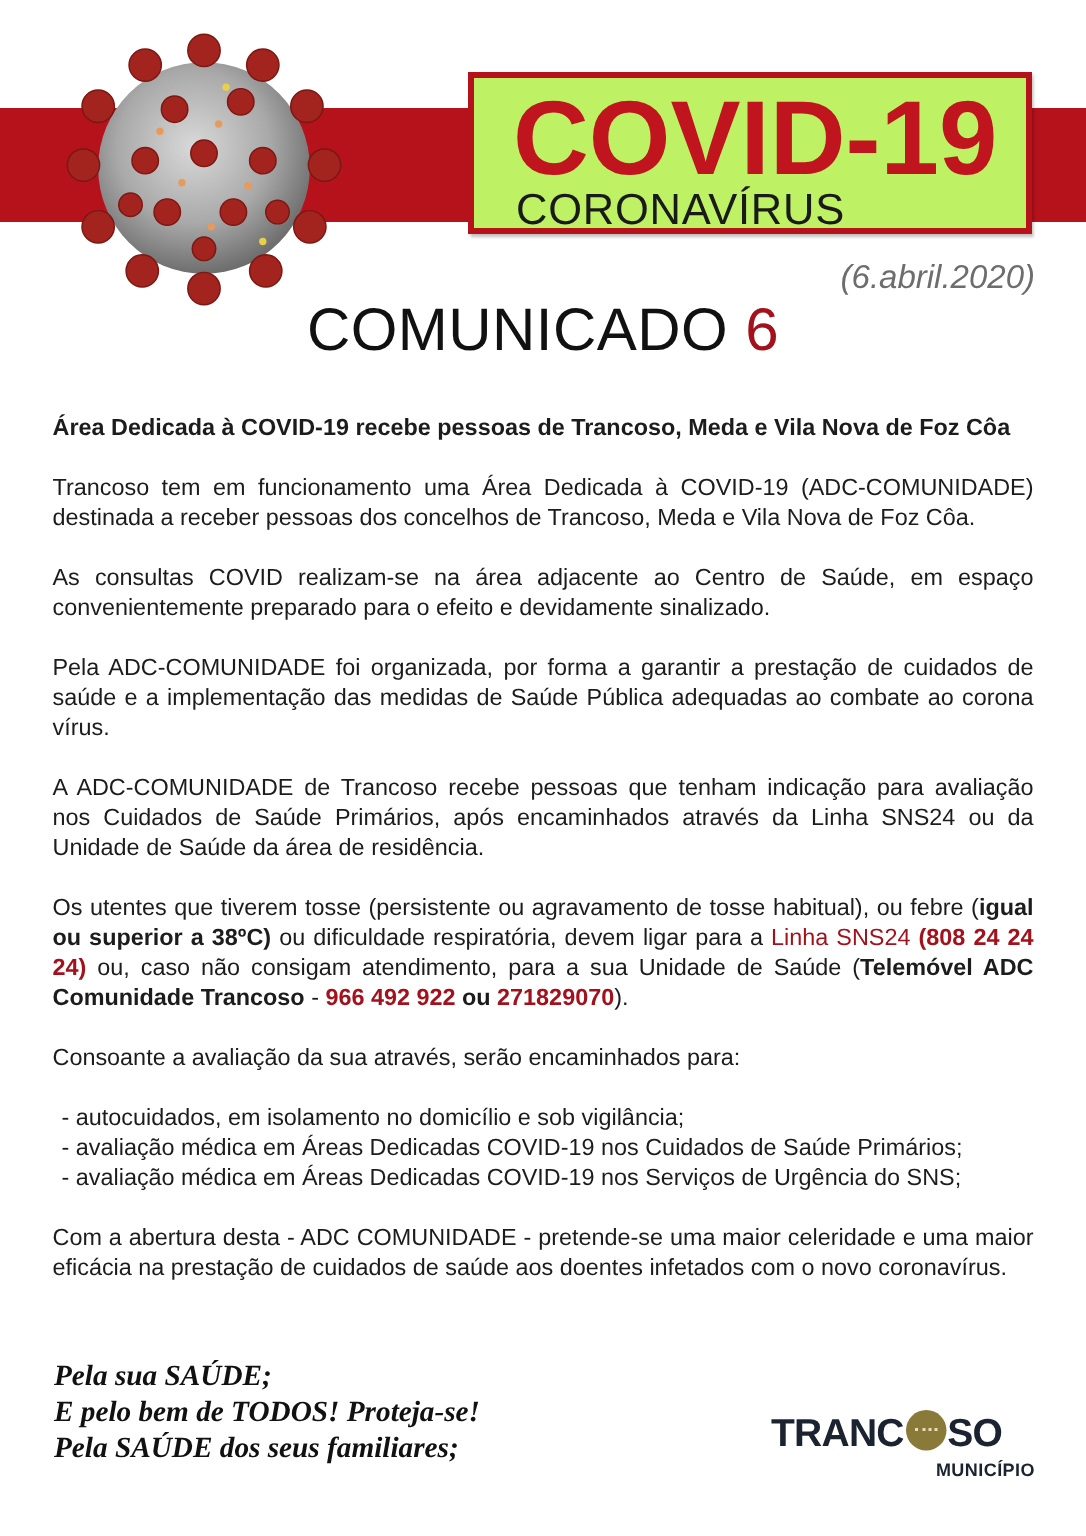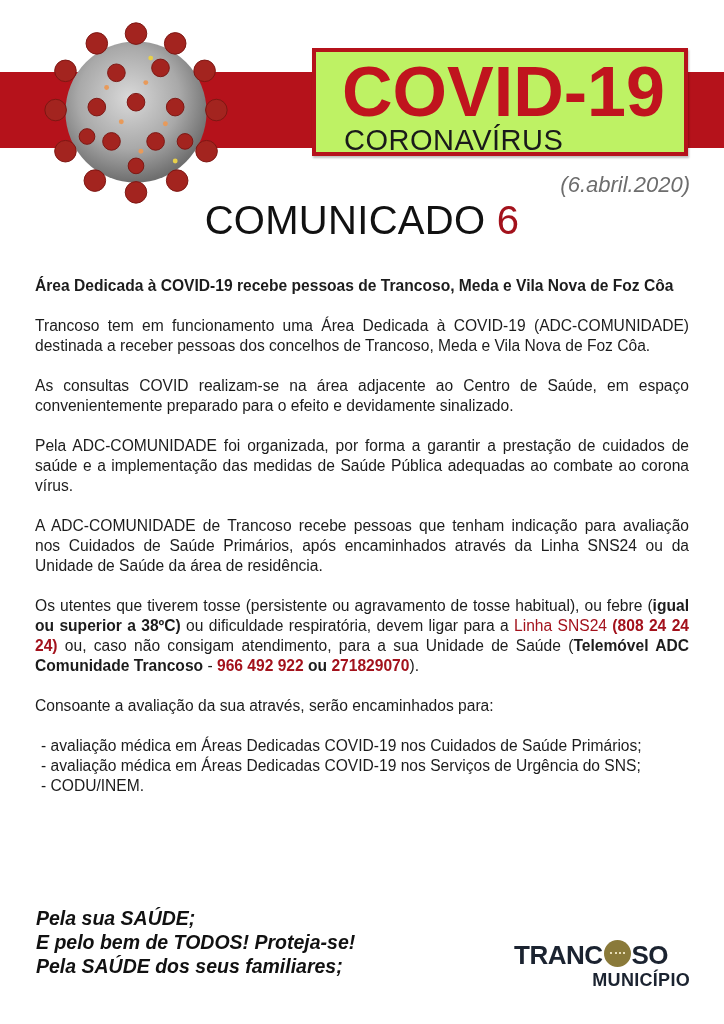--- a/index.html
+++ b/index.html
@@ -42,37 +42,37 @@
     .red { color: #a3121c; }
     .red-bold { color: #a3121c; font-weight: bold; }
     .b { font-weight: bold; }
     .bullets { list-style: none; margin: 0 0 20px 6px; }
     .bullets li { text-align: left; }
     .no-justify { text-align: left; }
 
     
     .slogan {
       position: absolute; left: 36px; top: 906px; font-size: 19.5px; line-height: 24px;
-      font-weight: bold; font-style: italic; color: #111;
+      font-weight: bold; font-style: italic; color: #111; font-family: Liberation Serif, serif;
     }
     .logo { position: absolute; left: 514px; top: 938px; width: 180px; height: 56px; }
     .logo-main {
       position: absolute; left: 0; top: 0; font-size: 26px; font-weight: bold; color: #1b2330;
       letter-spacing: -0.5px; line-height: 34px; white-space: nowrap;
     }
     .logo-o {
       display: inline-block; width: 27px; height: 27px; border-radius: 50%; background: #8a7a3a;
       vertical-align: -3px; margin: 0 1px; position: relative;
     }
     .logo-o::after {
       content: ""; position: absolute; left: 6px; top: 12px; width: 15px; height: 3px;
       border-top: 2px dotted #e8dfb8;
     }
     .logo-sub {
-      position: absolute; right: 4px; top: 31px; font-size: 18px; font-weight: bold; color: #1b2330;
+      position: absolute; right: 4px; top: 31px; font-size: 12px; font-weight: bold; color: #1b2330;
       letter-spacing: 0.3px; line-height: 22px; margin-left: 29px;
     }
   </style>
 </head>
 <body>
 
 <div class="red-band"></div>
 
 <svg class="virus" viewBox="0 0 200 200">
   <defs>
@@ -134,24 +134,25 @@
 
 <div class="content">
   <p class="subtitle">Área Dedicada à COVID-19 recebe pessoas de Trancoso, Meda e Vila Nova de Foz Côa</p>
   <p>Trancoso tem em funcionamento uma Área Dedicada à COVID-19 (ADC-COMUNIDADE) destinada a receber pessoas dos concelhos de Trancoso, Meda e Vila Nova de Foz Côa.</p>
   <p>As consultas COVID realizam-se na área adjacente ao Centro de Saúde, em espaço convenientemente preparado para o efeito e devidamente sinalizado.</p>
   <p>Pela ADC-COMUNIDADE foi organizada, por forma a garantir a prestação de cuidados de saúde e a implementação das medidas de Saúde Pública adequadas ao combate ao corona vírus.</p>
   <p>A ADC-COMUNIDADE de Trancoso recebe pessoas que tenham indicação para avaliação nos Cuidados de Saúde Primários, após encaminhados através da Linha SNS24 ou da Unidade de Saúde da área de residência.</p>
   <p><span>Os utentes que tiverem tosse (persistente ou agravamento de tosse habitual), ou febre (</span><span class="b">igual ou superior a 38ºC)</span><span> ou dificuldade respiratória, devem ligar para a </span><span class="red">Linha SNS24</span><span> </span><span class="red-bold">(808 24 24 24)</span><span> ou, caso não consigam atendimento, para a sua Unidade de Saúde (</span><span class="b">Telemóvel ADC Comunidade Trancoso</span><span> - </span><span class="red-bold">966 492 922</span><span class="b"> ou </span><span class="red-bold">271829070</span><span>).</span></p>
   <p class="no-justify">Consoante a avaliação da sua através, serão encaminhados para:</p>
   <ul class="bullets">
+    <li>- autocuidados, em isolamento no domicílio e sob vigilância;</li>
     <li>- avaliação médica em Áreas Dedicadas COVID-19 nos Cuidados de Saúde Primários;</li>
     <li>- avaliação médica em Áreas Dedicadas COVID-19 nos Serviços de Urgência do SNS;</li>
-    <li>- CODU/INEM.</li>
   </ul>
+  <p>Com a abertura desta - ADC COMUNIDADE - pretende-se uma maior celeridade e uma maior eficácia na prestação de cuidados de saúde aos doentes infetados com o novo coronavírus.</p>
 </div>
 
 <div class="slogan">
   <div>Pela sua SAÚDE;</div>
   <div>E pelo bem de TODOS! Proteja-se!</div>
   <div>Pela SAÚDE dos seus familiares;</div>
 </div>
 
 <div class="logo">
   <div class="logo-main"><span>TRANC</span><span class="logo-o"></span><span>SO</span></div>

